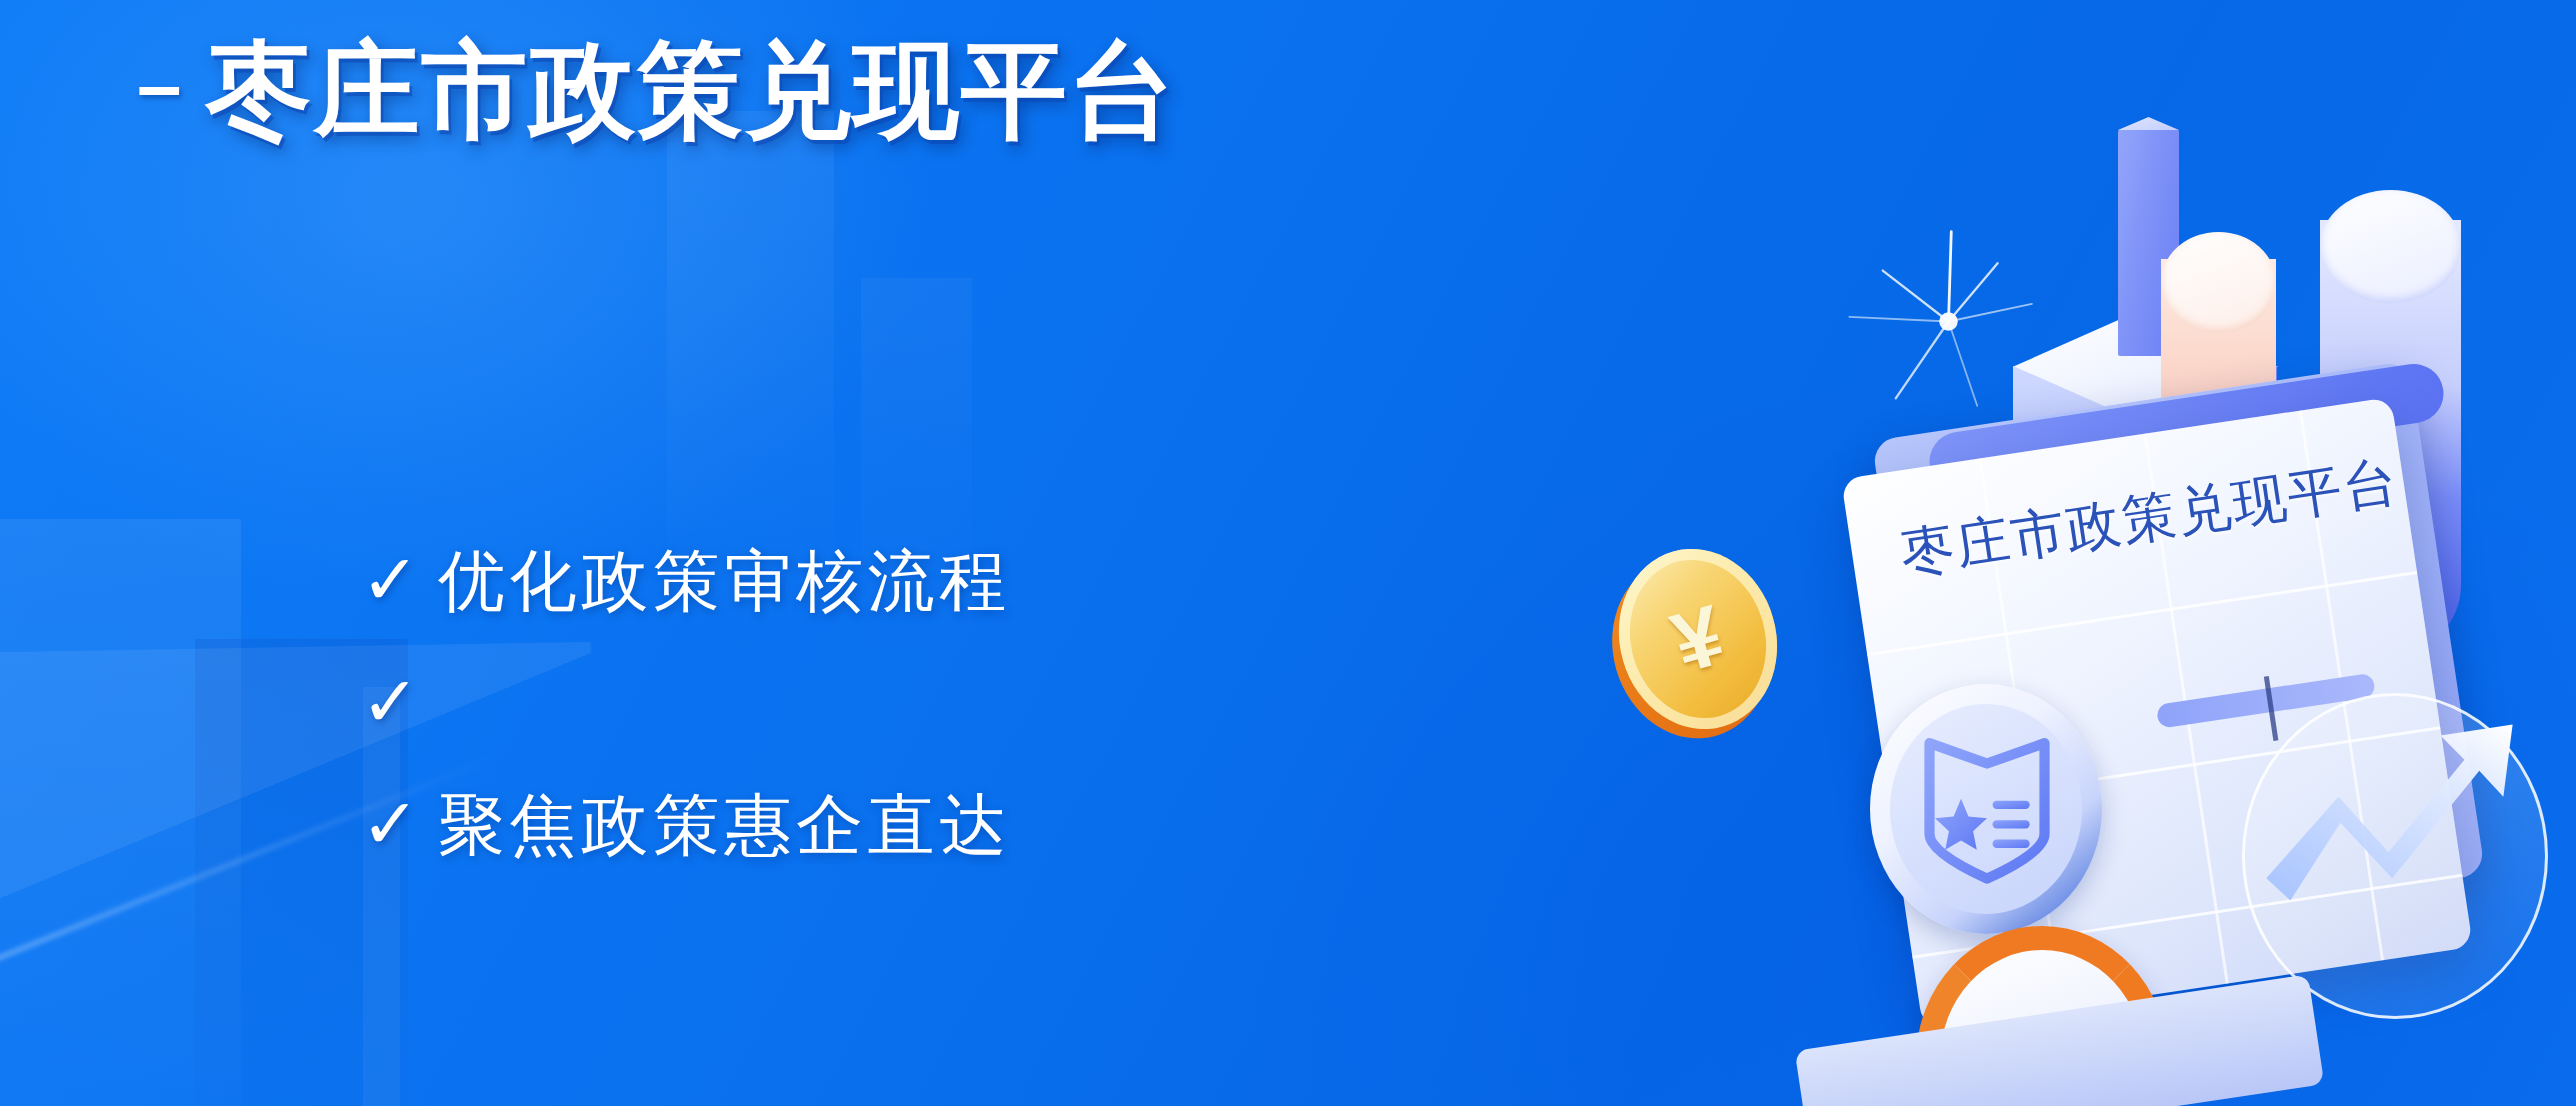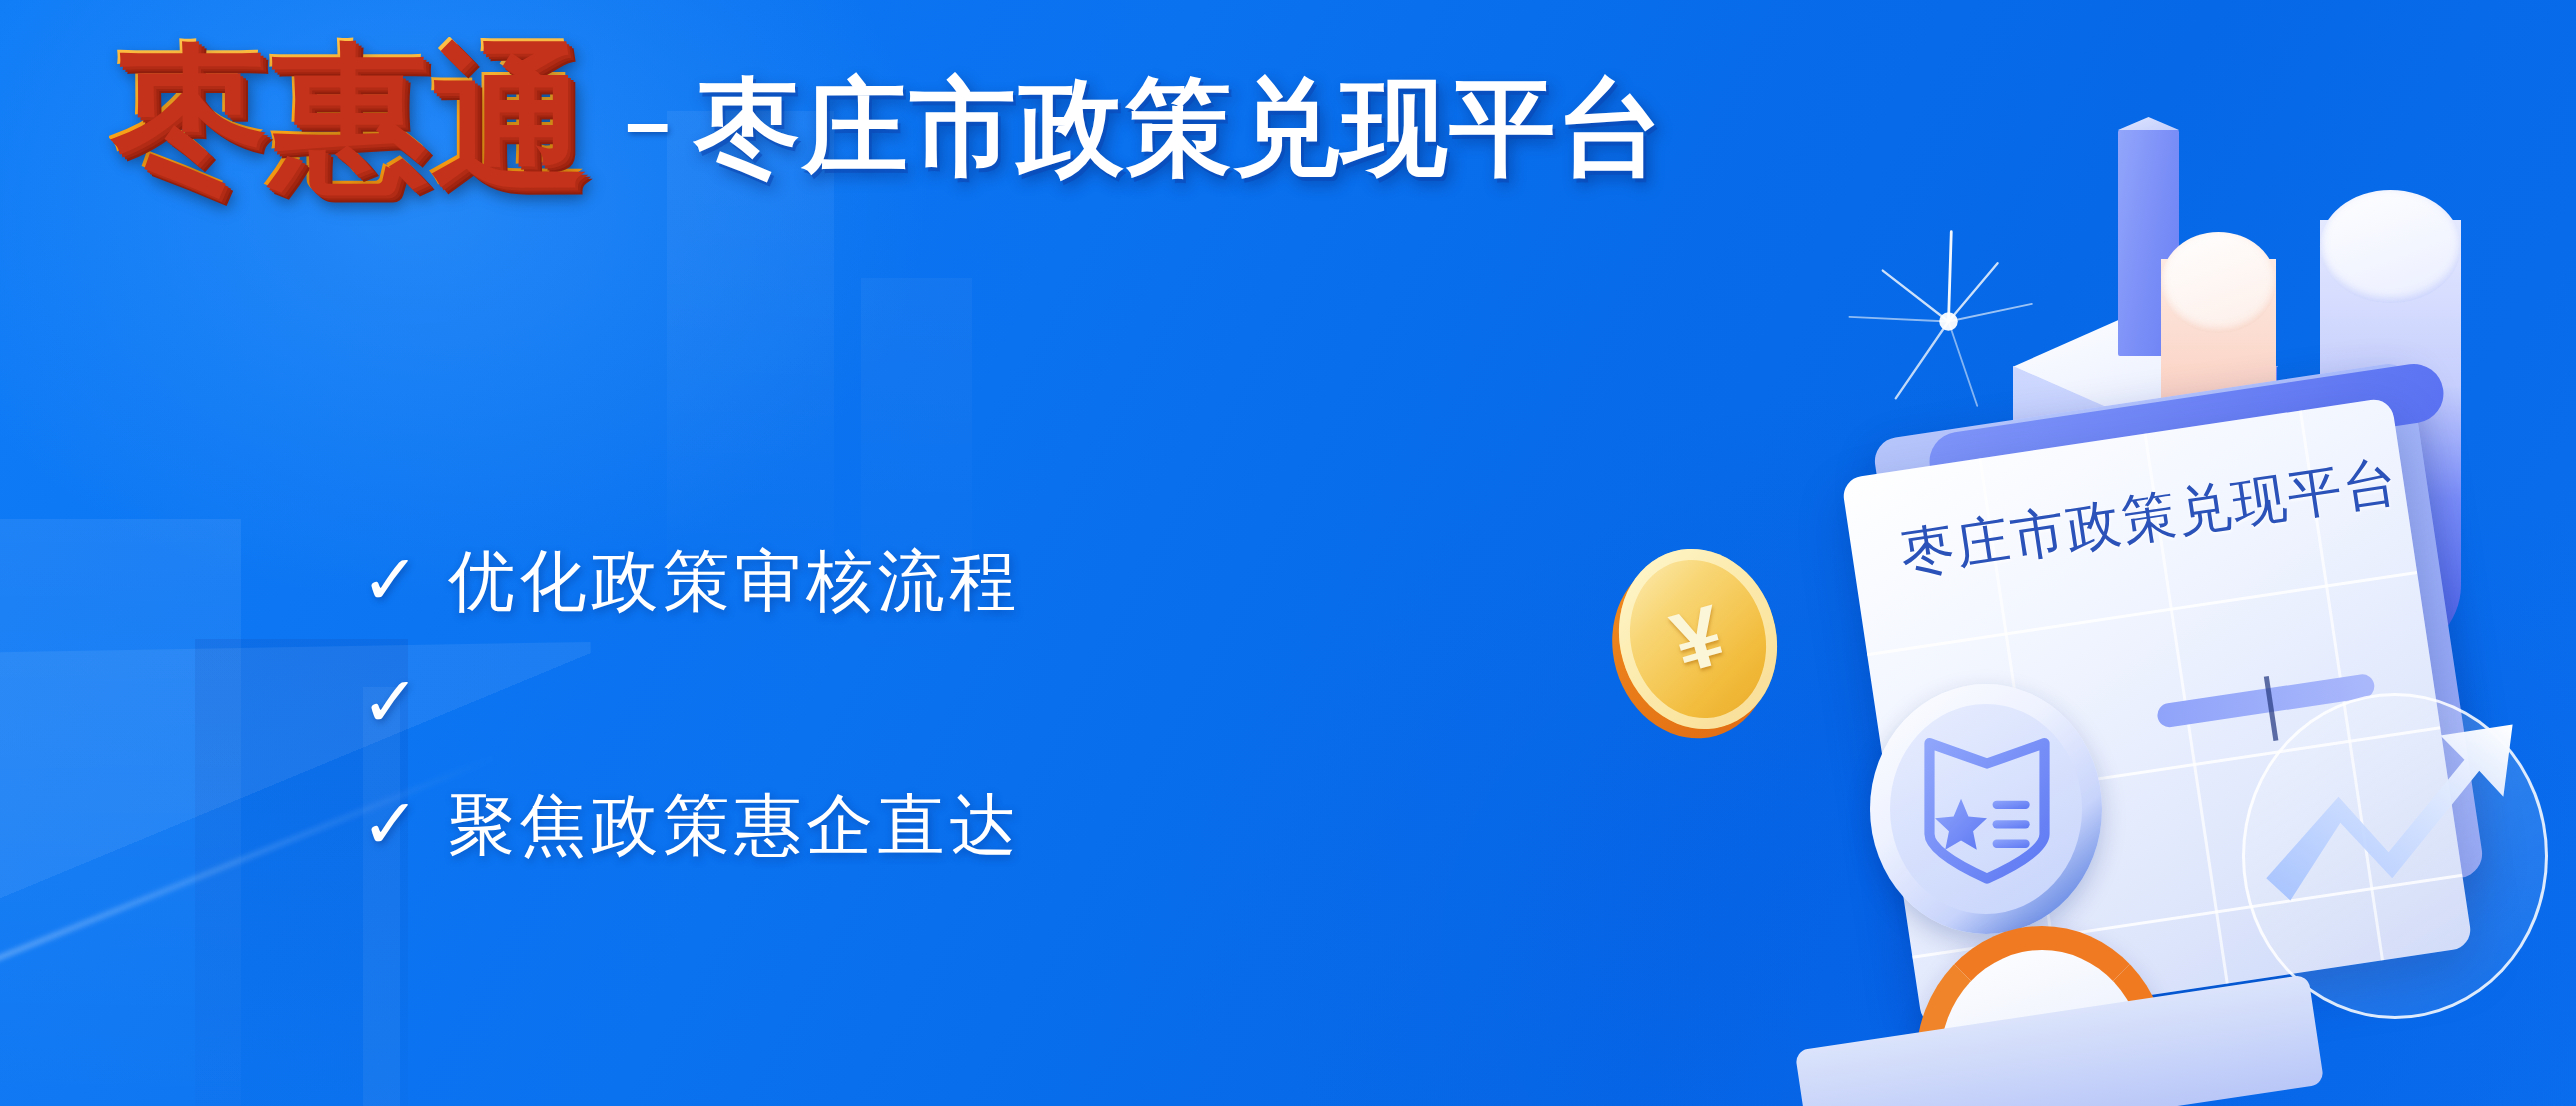--- a/index.html
+++ b/index.html
@@ -60,21 +60,21 @@
 
   
   .bullets{position:absolute;left:361px;top:519px;}
   .bullet{display:flex;align-items:center;height:122px;}
   .check{
     width:76px;font-size:70px;line-height:1;color:#ffffff;font-weight:300;
     text-shadow:1.9px 2.8px 7.4px rgba(0,40,120,.4);
   }
   .bullet-label{
     font-size:67px;line-height:1;color:#ffffff;letter-spacing:4.6px;
-    margin-left:11px;
+    margin-left:1px;
     text-shadow:1.9px 2.8px 8.3px rgba(0,40,120,.40);
   }
 
   
   .illus{position:absolute;right:0;top:0;width:982px;height:1107px;}
 
   
   .podium{position:absolute;left:419px;top:308px;width:265px;height:183px;}
   .iso-top{position:absolute;left:0;top:0;width:265px;height:163px;
     background:linear-gradient(160deg,#ffffff,#dde6ff);
@@ -187,21 +187,20 @@
     <div class="bg-tower"></div>
     <div class="bg-tower2"></div>
     <div class="bg-bldg bg-b1"></div>
     <div class="bg-bldg bg-b2"></div>
     <div class="bg-bldg bg-b3"></div>
     <div class="bg-diag"></div>
     <div class="bg-streak"></div>
   </div>
 
   <div class="headline">
-    <div class="brand">枣惠通</div>
     <div class="dash">–</div>
     <div class="subtitle">枣庄市政策兑现平台</div>
   </div>
 
   <div class="bullets">
     <div class="bullet">
       <span class="check">✓</span>
       <span class="bullet-label">优化政策审核流程</span>
     </div>
     <div class="bullet">

